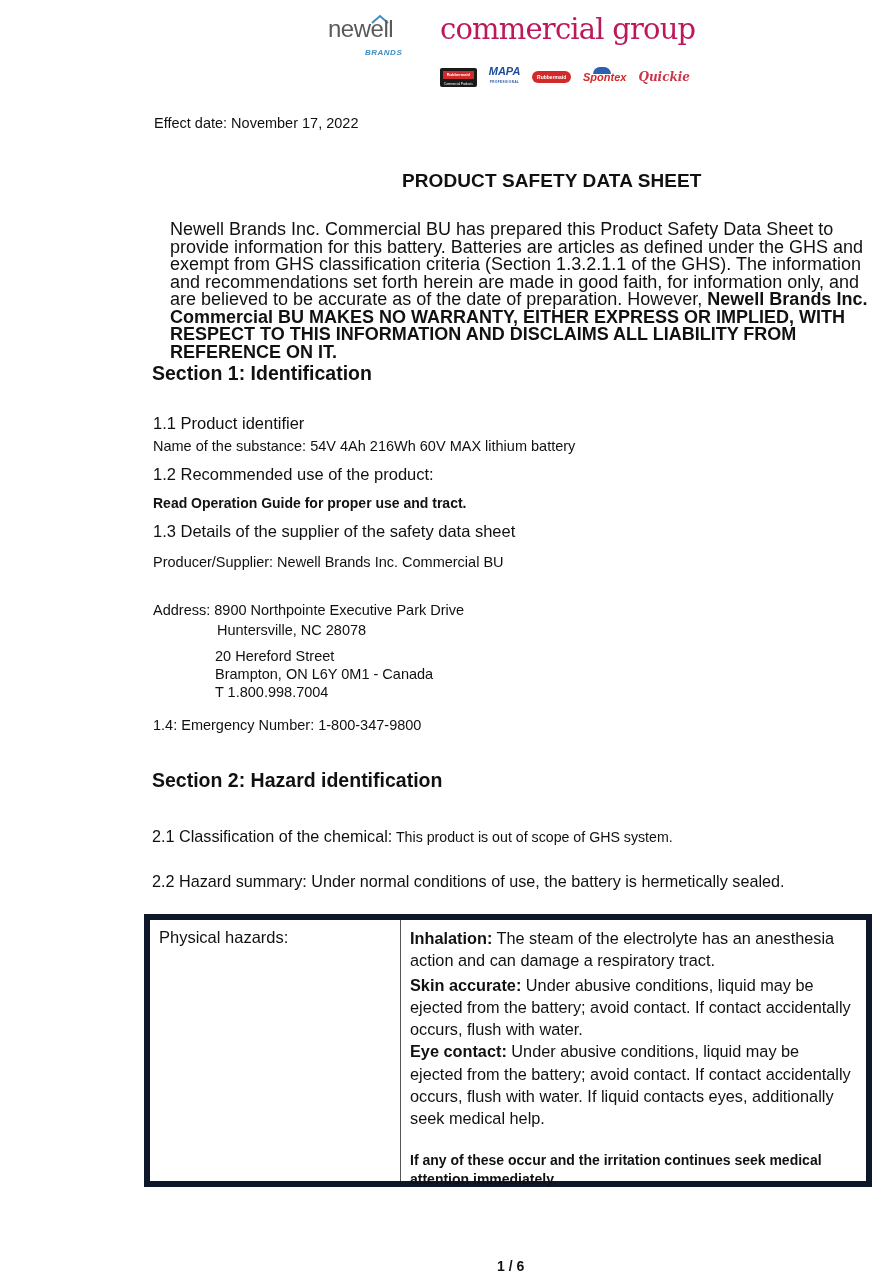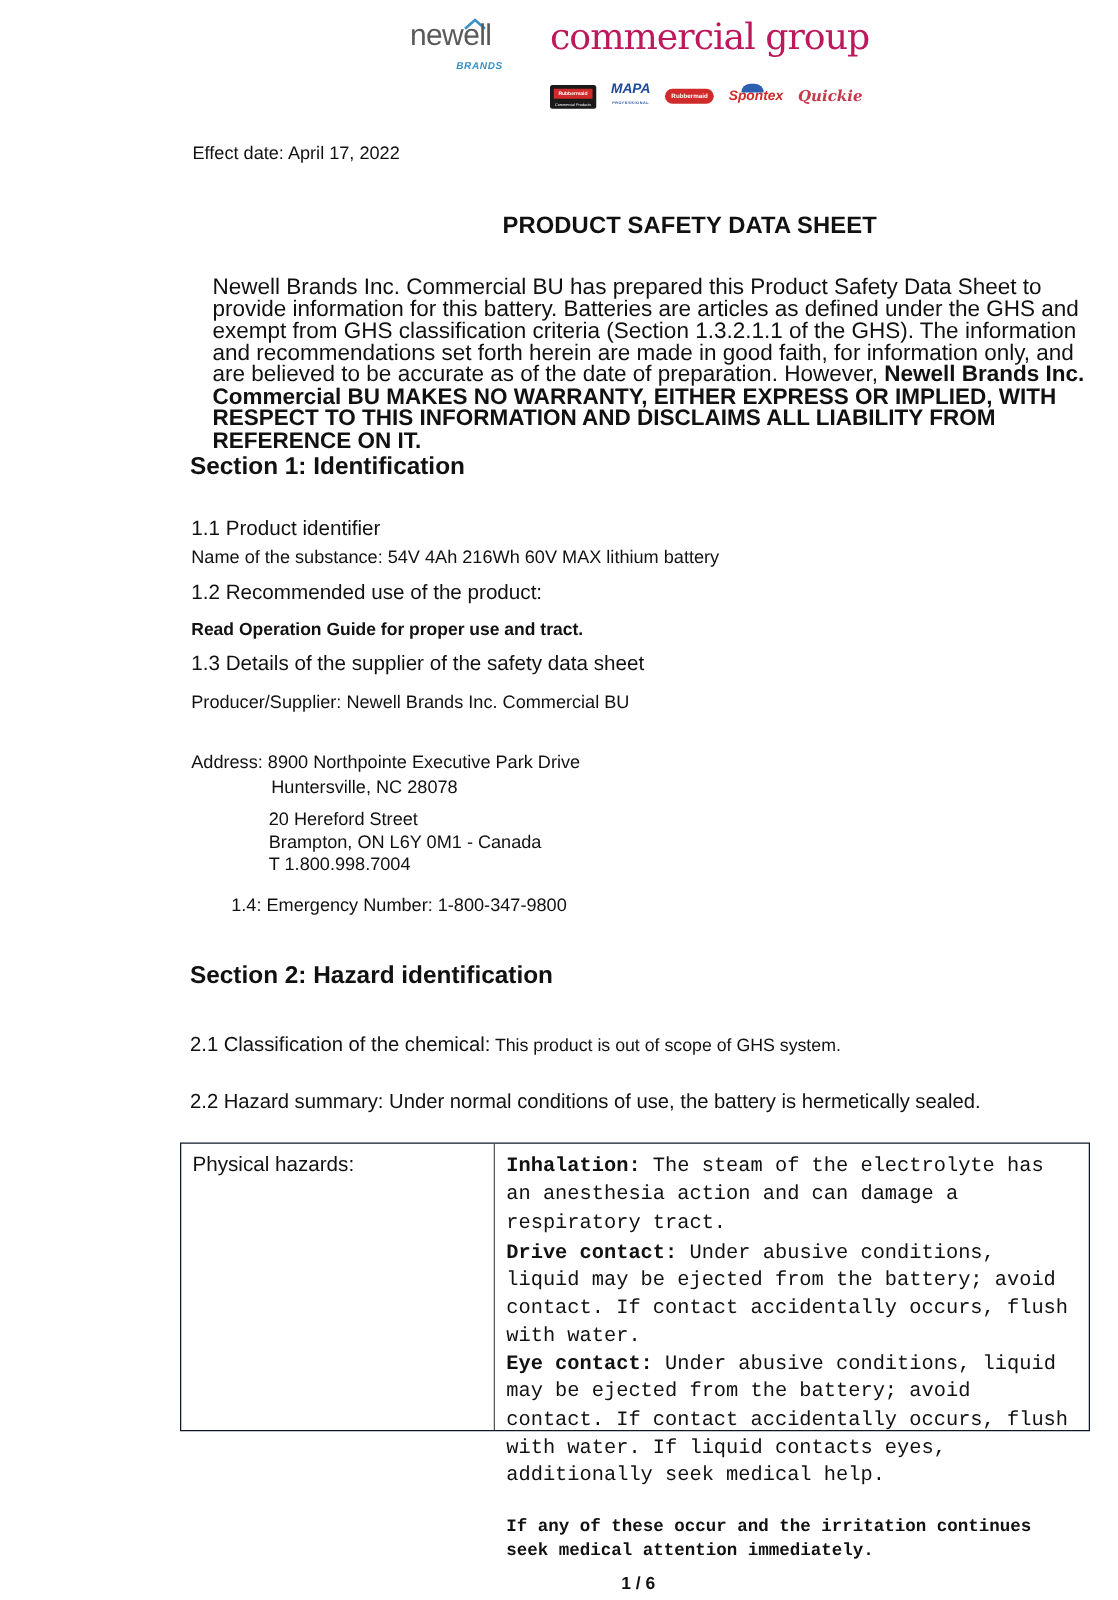--- a/index.html
+++ b/index.html
@@ -42,30 +42,30 @@
     .s11 { left: 153px; top: 414px; }
     .s11-val { left: 153px; top: 438px; font-size: 14.5px; }
     .s12 { left: 153px; top: 465px; }
     .s12-val { left: 153px; top: 495px; font-size: 14px; font-weight: bold; }
     .s13 { left: 153px; top: 522px; }
     .s13-val { left: 153px; top: 554px; font-size: 14.5px; }
 
     .addr { left: 153px; top: 600px; font-size: 14.5px; line-height: 20px; }
     .addr .indent { padding-left: 64px; }
     .addr2 { left: 215px; top: 647px; font-size: 14.5px; line-height: 18px; }
-    .emerg { left: 153px; top: 717px; font-size: 14.5px; margin-left: 32px; }
+    .emerg { left: 153px; top: 717px; font-size: 14.5px; }
 
     .s21 { left: 152px; top: 827px; font-size: 16.2px; }
     .s21 .small { font-size: 14.2px; }
     .s22 { left: 152px; top: 872px; font-size: 16.2px; }
 
     
-    .hazard-table { left: 144px; top: 914px; width: 728px; height: 231px; border: 1px solid #0f172a; box-sizing: border-box; display: flex; }
+    .hazard-table { left: 144px; top: 914px; width: 728px; height: 273px; border: 6px solid #0f172a; box-sizing: border-box; display: flex; }
     .hz-left { width: 251px; border-right: 1px solid #555; box-sizing: border-box; padding: 8px 0 0 9px; font-size: 16.5px; }
-    .hz-right { flex: 1; padding: 7px 10px 0 9px; font-size: 16.3px; line-height: 22.3px; font-family: Liberation Mono, monospace; }
+    .hz-right { flex: 1; padding: 7px 10px 0 9px; font-size: 16.3px; line-height: 22.3px; }
     .hz-right p { margin: 0; }
     .hz-right .gap-small { margin-top: 2px; }
     .hz-right .note { margin-top: 21px; font-size: 14px; font-weight: bold; line-height: 19px; }
 
     .page-num { left: 497px; top: 1258px; font-size: 14px; font-weight: bold; }
   </style>
 </head>
 <body>
 
 <div class="abs logo-newell">
@@ -84,21 +84,21 @@
   </div>
   <div class="brand-mapa">
     <span>MAPA</span>
     <small>PROFESSIONAL</small>
   </div>
   <div class="brand-rubbermaid">Rubbermaid</div>
   <div class="brand-spontex">Spontex</div>
   <div class="brand-quickie">Quickie</div>
 </div>
 
-<div class="abs effect-date">Effect date: April 17, 2022</div>
+<div class="abs effect-date">Effect date: November 17, 2022</div>
 <div class="abs doc-title">PRODUCT SAFETY DATA SHEET</div>
 
 <div class="abs intro">
   <span>Newell Brands Inc. Commercial BU has prepared this Product Safety Data Sheet to provide information for this battery. Batteries are articles as defined under the GHS and exempt from GHS classification criteria (Section 1.3.2.1.1 of the GHS). The information and recommendations set forth herein are made in good faith, for information only, and are believed to be accurate as of the date of preparation. However, </span><b>Newell Brands Inc. Commercial BU MAKES NO WARRANTY, EITHER EXPRESS OR IMPLIED, WITH RESPECT TO THIS INFORMATION AND DISCLAIMS ALL LIABILITY FROM REFERENCE ON IT.</b>
 </div>
 
 <div class="abs section-h sec1">Section 1: Identification</div>
 <div class="abs sub-h s11">1.1 Product identifier</div>
 <div class="abs s11-val">Name of the substance:   54V 4Ah 216Wh 60V MAX lithium battery</div>
 <div class="abs sub-h s12">1.2 Recommended use of the product:</div>
@@ -122,19 +122,19 @@
   <span>2.1 Classification of the chemical:</span><span class="small"> This product is out of scope of GHS system.</span>
 </div>
 <div class="abs s22">2.2 Hazard summary: Under normal conditions of use, the battery is hermetically sealed.</div>
 
 <div class="abs hazard-table">
   <div class="hz-left">
     <span>Physical hazards:</span>
   </div>
   <div class="hz-right">
     <p><b>Inhalation:</b><span> The steam of the electrolyte has an anesthesia action and can damage a respiratory tract.</span></p>
-    <p class="gap-small"><b>Drive contact:</b><span> Under abusive conditions, liquid may be ejected from the battery; avoid contact. If contact accidentally occurs, flush with water.</span></p>
+    <p class="gap-small"><b>Skin accurate:</b><span> Under abusive conditions, liquid may be ejected from the battery; avoid contact. If contact accidentally occurs, flush with water.</span></p>
     <p><b>Eye contact:</b><span> Under abusive conditions, liquid may be ejected from the battery; avoid contact. If contact accidentally occurs, flush with water. If liquid contacts eyes, additionally seek medical help.</span></p>
     <p class="note">If any of these occur and the irritation continues seek medical attention immediately.</p>
   </div>
 </div>
 
 <div class="abs page-num">1 / 6</div>
 
 </body></html>

